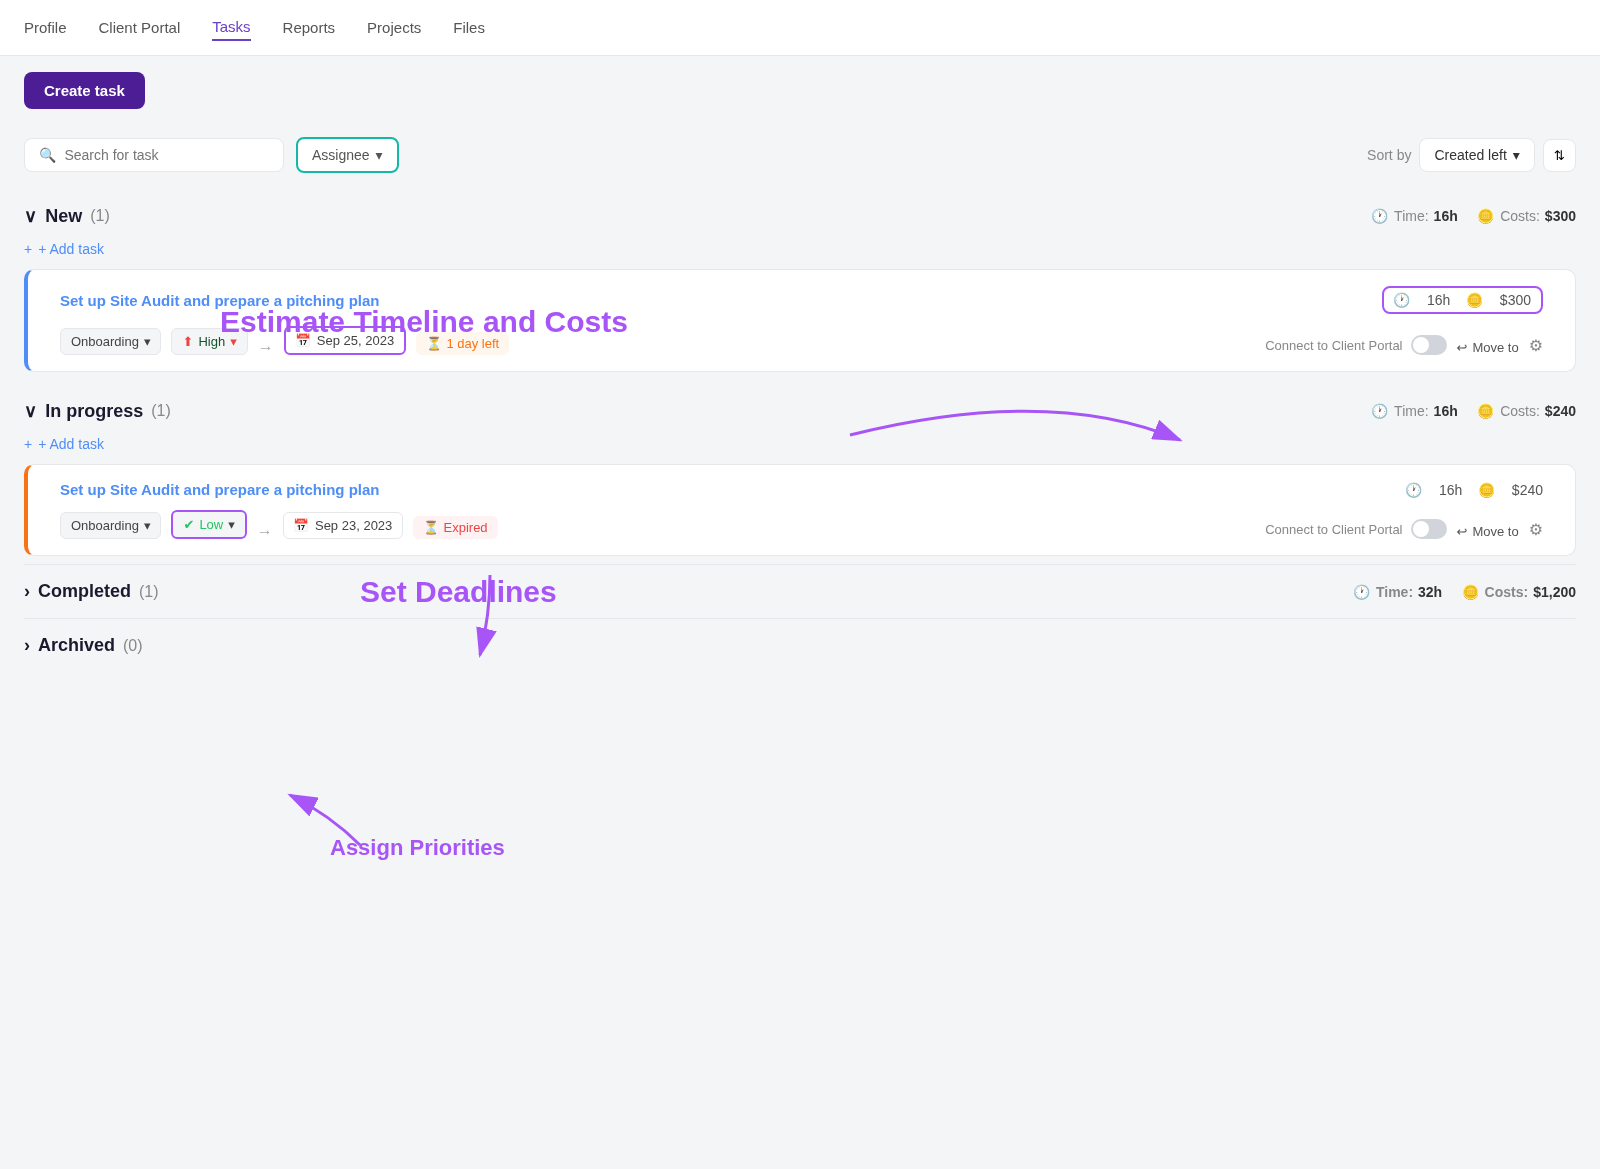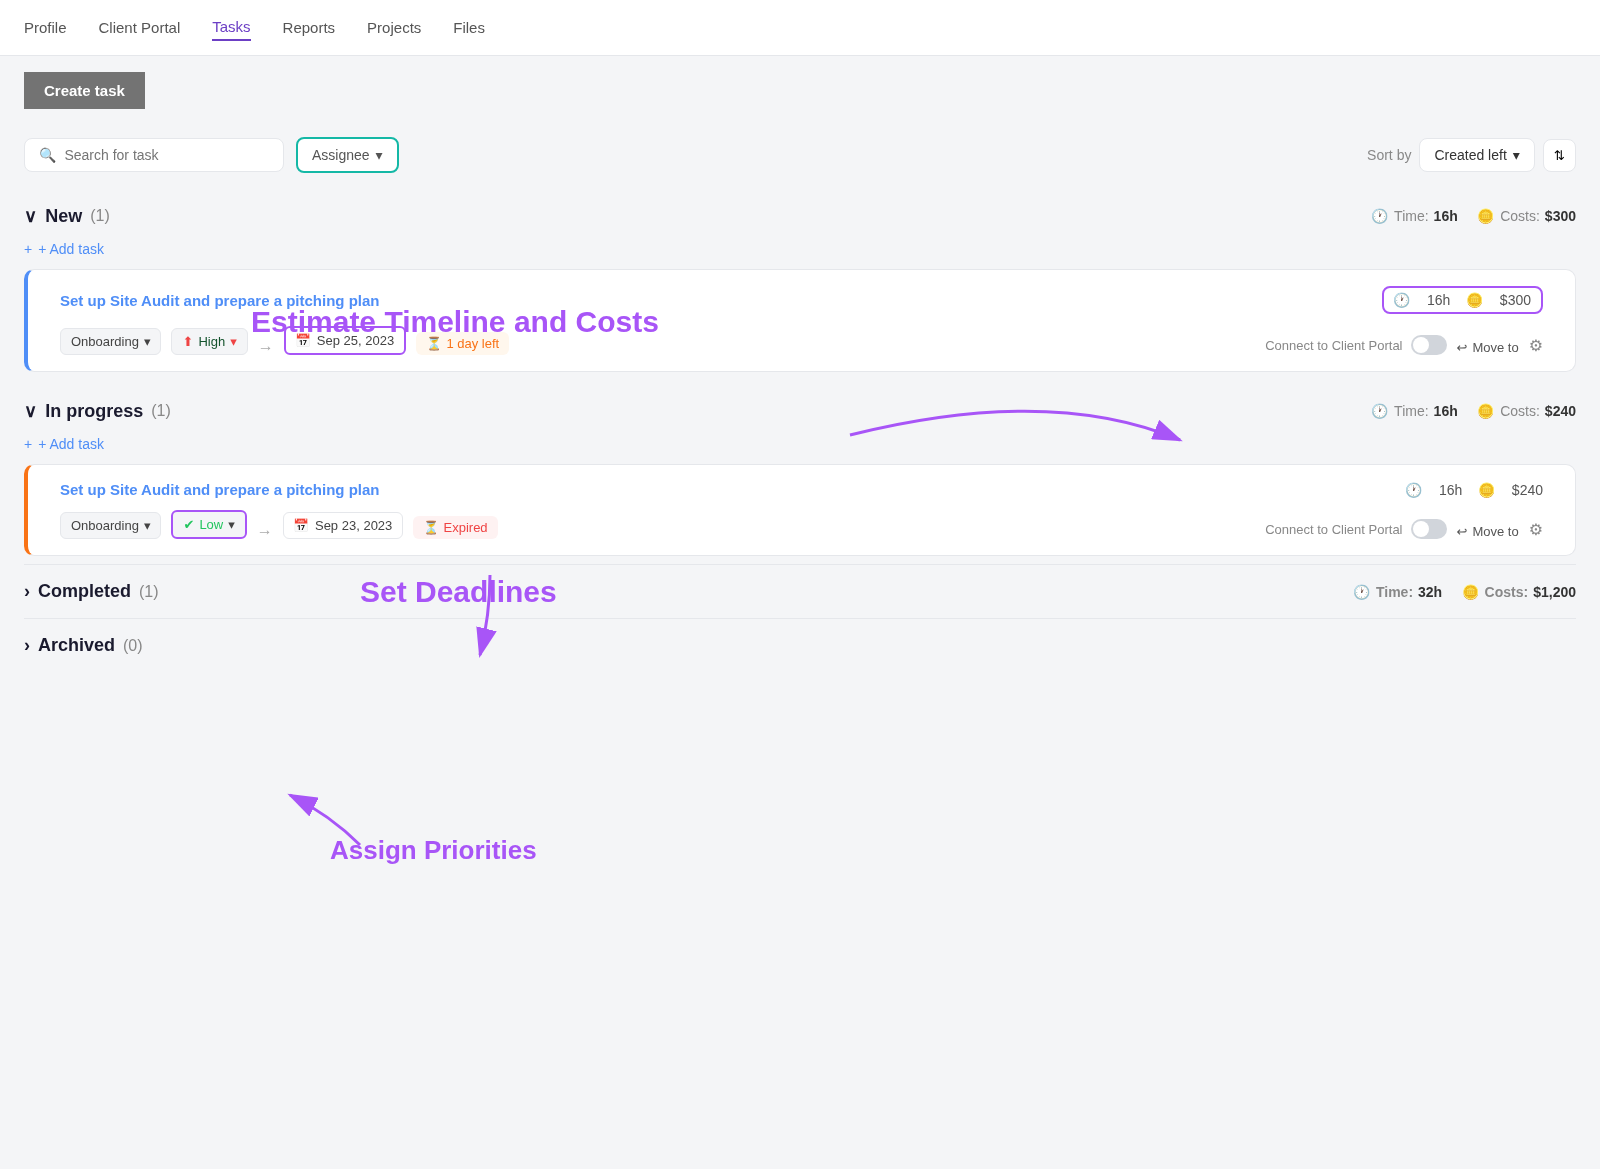--- a/index.html
+++ b/index.html
@@ -9,21 +9,21 @@
     .top-nav { background: #fff; border-bottom: 1px solid #e5e7eb; padding: 0 24px; display: flex; align-items: center; height: 56px; gap: 32px; }
     .nav-item { font-size: 15px; color: #555; cursor: pointer; padding: 4px 0; text-decoration: none; }
     .nav-item.active { color: #6c3fc5; border-bottom: 2px solid #6c3fc5; font-weight: 500; }
 
     
     .sub-tabs { background: #f4f5f7; padding: 16px 24px; display: flex; align-items: center; justify-content: space-between; }
     .tabs-left { display: flex; gap: 4px; align-items: center; }
     .tab-btn { padding: 8px 16px; border-radius: 8px; border: 1px solid #e5e7eb; background: #fff; font-size: 14px; cursor: pointer; color: #555; }
     .tab-btn.active { border-color: #6c3fc5; color: #6c3fc5; background: #fff; }
     .badge-new { background: #4ade80; color: #fff; font-size: 11px; font-weight: 600; padding: 2px 7px; border-radius: 20px; margin-left: 6px; }
-    .create-task-btn { background: #737373; color: #fff; border: none; padding: 10px 20px; border-radius: 0; font-size: 15px; font-weight: 600; cursor: pointer; }
+    .create-task-btn { background: #4c1d95; color: #fff; border: none; padding: 10px 20px; border-radius: 8px; font-size: 15px; font-weight: 600; cursor: pointer; }
 
     
     .toolbar { background: #f4f5f7; padding: 12px 24px; display: flex; align-items: center; gap: 12px; }
     .search-box { display: flex; align-items: center; gap: 8px; background: #fff; border: 1px solid #e5e7eb; border-radius: 8px; padding: 8px 14px; width: 260px; }
     .search-box input { border: none; outline: none; font-size: 14px; color: #888; width: 100%; background: transparent; }
     .assignee-btn { display: flex; align-items: center; gap: 6px; background: #fff; border: 2px solid #14b8a6; border-radius: 8px; padding: 8px 14px; cursor: pointer; color: #555; font-size: 14px; }
     .sort-area { margin-left: auto; display: flex; align-items: center; gap: 8px; }
     .sort-label { color: #888; font-size: 14px; }
     .sort-select { display: flex; align-items: center; gap: 6px; background: #fff; border: 1px solid #e5e7eb; border-radius: 8px; padding: 8px 14px; cursor: pointer; font-size: 14px; color: #333; }
     .sort-icon-btn { background: #fff; border: 1px solid #e5e7eb; border-radius: 8px; padding: 8px 10px; cursor: pointer; }
@@ -269,21 +269,21 @@
       <div style="display:flex;align-items:center;gap:8px;">
         <span>›</span>
         <span>Archived</span>
         <span class="section-count">(0)</span>
       </div>
     </div>
   </div>
 
   <div style="position:absolute;top:0;left:0;width:100%;height:100%;pointer-events:none;">
 
-    <div style="position:absolute;top:120px;left:220px;margin-left:31px;">
+    <div style="position:absolute;top:120px;left:220px;">
       <div style="font-size:30px;font-weight:800;color:#a855f7;">Estimate Timeline and Costs</div>
     </div>
 
     <svg style="position:absolute;top:80px;left:0;width:100%;height:300px;">
       <defs>
         <marker id="arrowhead1" markerWidth="10" markerHeight="7" refX="9" refY="3.5" orient="auto">
           <polygon points="0 0, 10 3.5, 0 7" fill="#a855f7"></polygon>
         </marker>
       </defs>
       <path d="M 850 170 Q 1050 120 1180 175" stroke="#a855f7" stroke-width="3" fill="none" marker-end="url(#arrowhead1)"></path>
@@ -296,21 +296,21 @@
     <svg style="position:absolute;top:340px;left:0;width:100%;height:200px;">
       <defs>
         <marker id="arrowhead2" markerWidth="10" markerHeight="7" refX="9" refY="3.5" orient="auto">
           <polygon points="0 0, 10 3.5, 0 7" fill="#a855f7"></polygon>
         </marker>
       </defs>
       <path d="M 490 50 Q 490 90 480 130" stroke="#a855f7" stroke-width="3" fill="none" marker-end="url(#arrowhead2)"></path>
     </svg>
 
     <div style="position:absolute;top:650px;left:330px;">
-      <div style="font-size:26px;font-weight:800;color:#a855f7;">Assign Priorities</div>
+      <div style="font-size:22px;font-weight:800;color:#a855f7;">Assign Priorities</div>
     </div>
 
     <svg style="position:absolute;top:600px;left:0;width:100%;height:200px;">
       <defs>
         <marker id="arrowhead3" markerWidth="10" markerHeight="7" refX="9" refY="3.5" orient="auto">
           <polygon points="0 0, 10 3.5, 0 7" fill="#a855f7"></polygon>
         </marker>
       </defs>
       <path d="M 360 60 Q 330 30 290 10" stroke="#a855f7" stroke-width="3" fill="none" marker-end="url(#arrowhead3)"></path>
     </svg>

